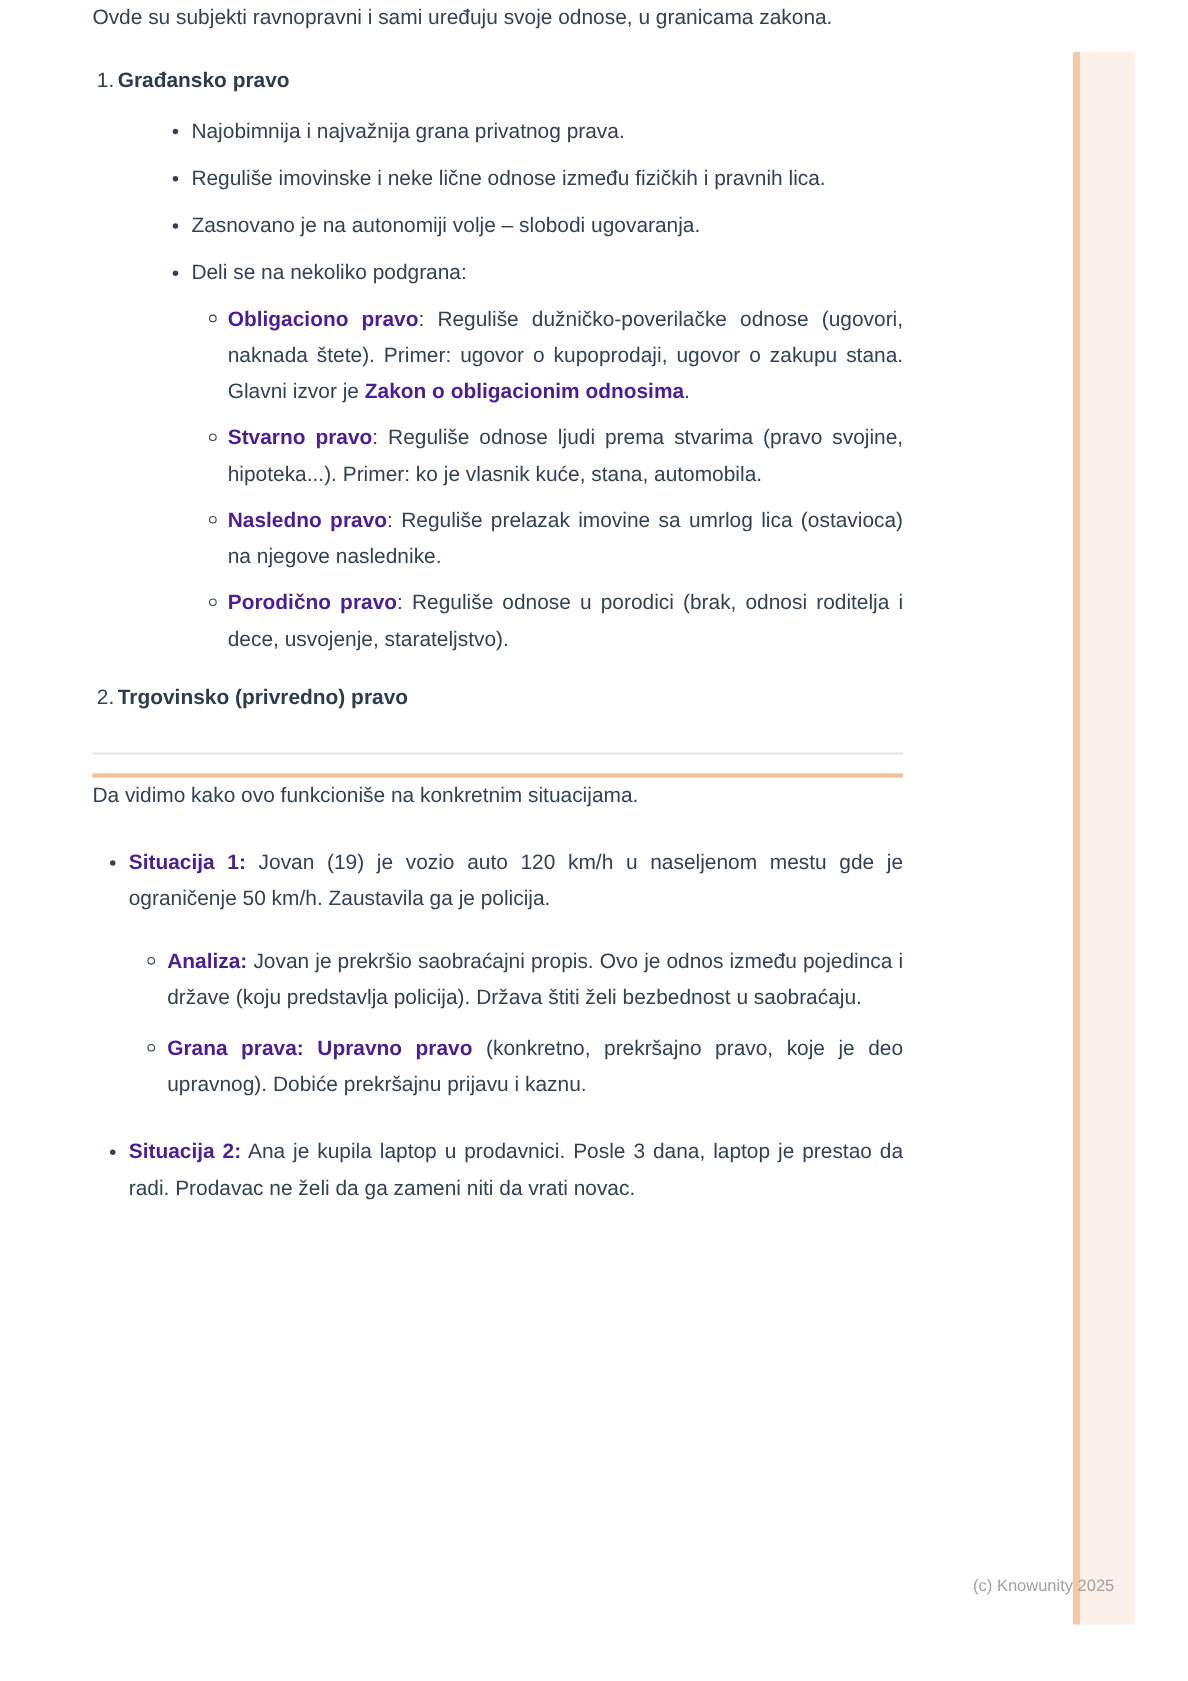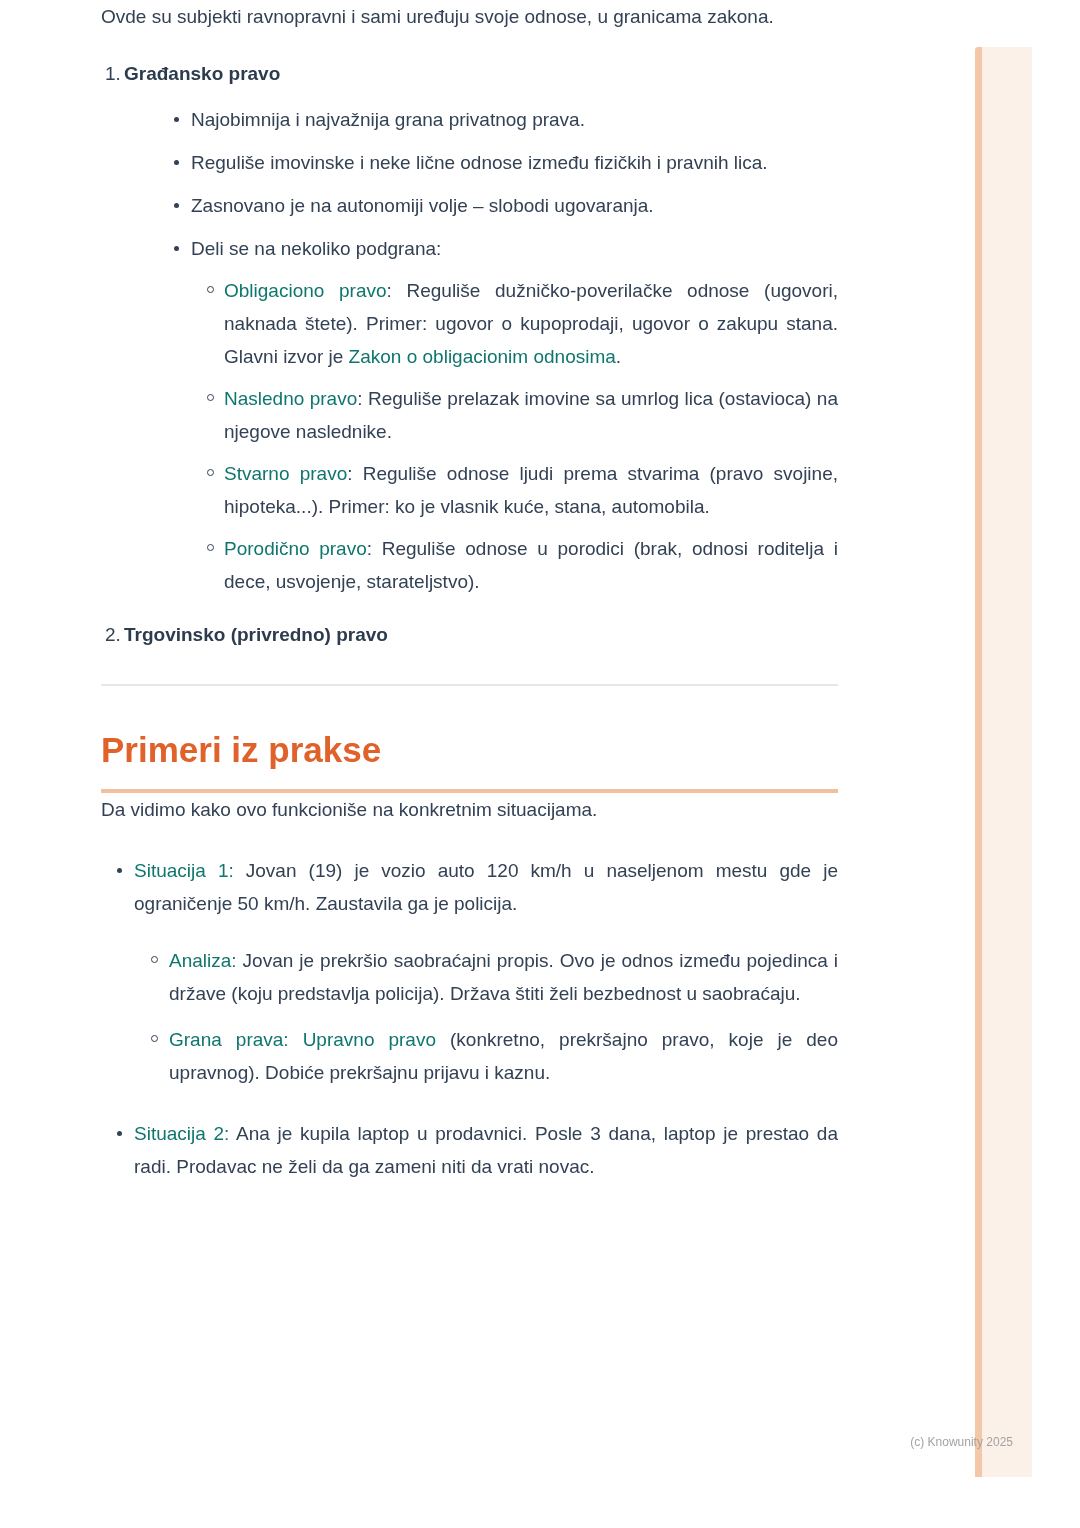--- a/index.html
+++ b/index.html
@@ -17,27 +17,27 @@
     position: absolute;
     top: 47px; left: 975px;
     width: 50px; height: 1430px;
     background: #fcf1e9;
     border-left: 7px solid #f3c8a9;
     border-top-left-radius: 3px;
   }
 
   .content {
     position: absolute;
-    left: 101px; top: 0;
+    left: 84px; top: 0;
     width: 737px;
     font-size: 19px;
     line-height: 33px;
   }
   .content p { margin: 0; }
-  .b  { font-weight: normal; color: #0f766e; }
+  .b  { font-weight: bold; color: #4c1d95; }
   .i  { }
   .just { text-align: justify; }
 
   .intro { margin-top: 50px; }
 
   
   .num-item { position: relative; padding-left: 23px; }
   .num-item.first  { margin-top: 24px; }
   .num-item.second { margin-top: 20px; }
   .num { position: absolute; left: 4px; top: 0; }
@@ -88,21 +88,21 @@
   .ulp .ul2 { margin-top: 24px; }
   .ulp .li2 { padding-left: 35px; margin-top: 13px; }
   .ulp .li2:first-child { margin-top: 0; }
   .ulp .li2::before { left: 17px; }
 
   .footer {
     position: absolute;
     top: 1432px; left: 0;
     width: 1013px;
     text-align: right;
-    font-size: 12px; line-height: 20px;
+    font-size: 15px; line-height: 20px;
     color: #a5a2a0;
   }
 </style>
 </head>
 <body>
 
 <aside class="stripe"></aside>
 
 <main class="content">
 
@@ -123,42 +123,41 @@
         <p class="just">Zasnovano je na autonomiji volje – slobodi ugovaranja.</p>
       </div>
       <div class="li1">
         <p>Deli se na nekoliko podgrana:</p>
 
         <div class="ul2">
           <div class="li2">
             <p class="just"><span class="b">Obligaciono pravo</span><span>: Reguliše dužničko-poverilačke odnose (ugovori, naknada štete). </span><span class="i">Primer: ugovor o kupoprodaji, ugovor o zakupu stana.</span><span> Glavni izvor je </span><span class="b">Zakon o obligacionim odnosima</span><span>.</span></p>
           </div>
           <div class="li2">
-            <p class="just"><span class="b">Nasledno pravo</span><span>: Reguliše prelazak imovine sa umrlog lica (ostavioca) na njegove naslednike.</span></p>
+            <p class="just"><span class="b">Stvarno pravo</span><span>: Reguliše odnose ljudi prema stvarima (pravo svojine, hipoteka...). </span><span class="i">Primer: ko je vlasnik kuće, stana, automobila.</span></p>
           </div>
           <div class="li2">
-            <p class="just"><span class="b">Stvarno pravo</span><span>: Reguliše odnose ljudi prema stvarima (pravo svojine, hipoteka...). </span><span class="i">Primer: ko je vlasnik kuće, stana, automobila.</span></p>
+            <p class="just"><span class="b">Nasledno pravo</span><span>: Reguliše prelazak imovine sa umrlog lica (ostavioca) na njegove naslednike.</span></p>
           </div>
           <div class="li2">
             <p class="just"><span class="b">Porodično pravo</span><span>: Reguliše odnose u porodici (brak, odnosi roditelja i dece, usvojenje, starateljstvo).</span></p>
           </div>
         </div>
       </div>
     </div>
   </div>
 
   <div class="num-item second">
     <span class="num">2.</span>
     <p><span class="num-title">Trgovinsko (privredno) pravo</span></p>
 
   </div>
 
   <div class="divider"></div>
 
-  <h1 class="section-heading">Primeri iz prakse</h1>
   <div class="orange-rule"></div>
 
   <p class="practice-intro">Da vidimo kako ovo funkcioniše na konkretnim situacijama.</p>
 
   <div class="ulp">
     <div class="li1">
       <p class="just"><span class="b">Situacija 1:</span><span> Jovan (19) je vozio auto 120 km/h u naseljenom mestu gde je ograničenje 50 km/h. Zaustavila ga je policija.</span></p>
 
       <div class="ul2">
         <div class="li2">

